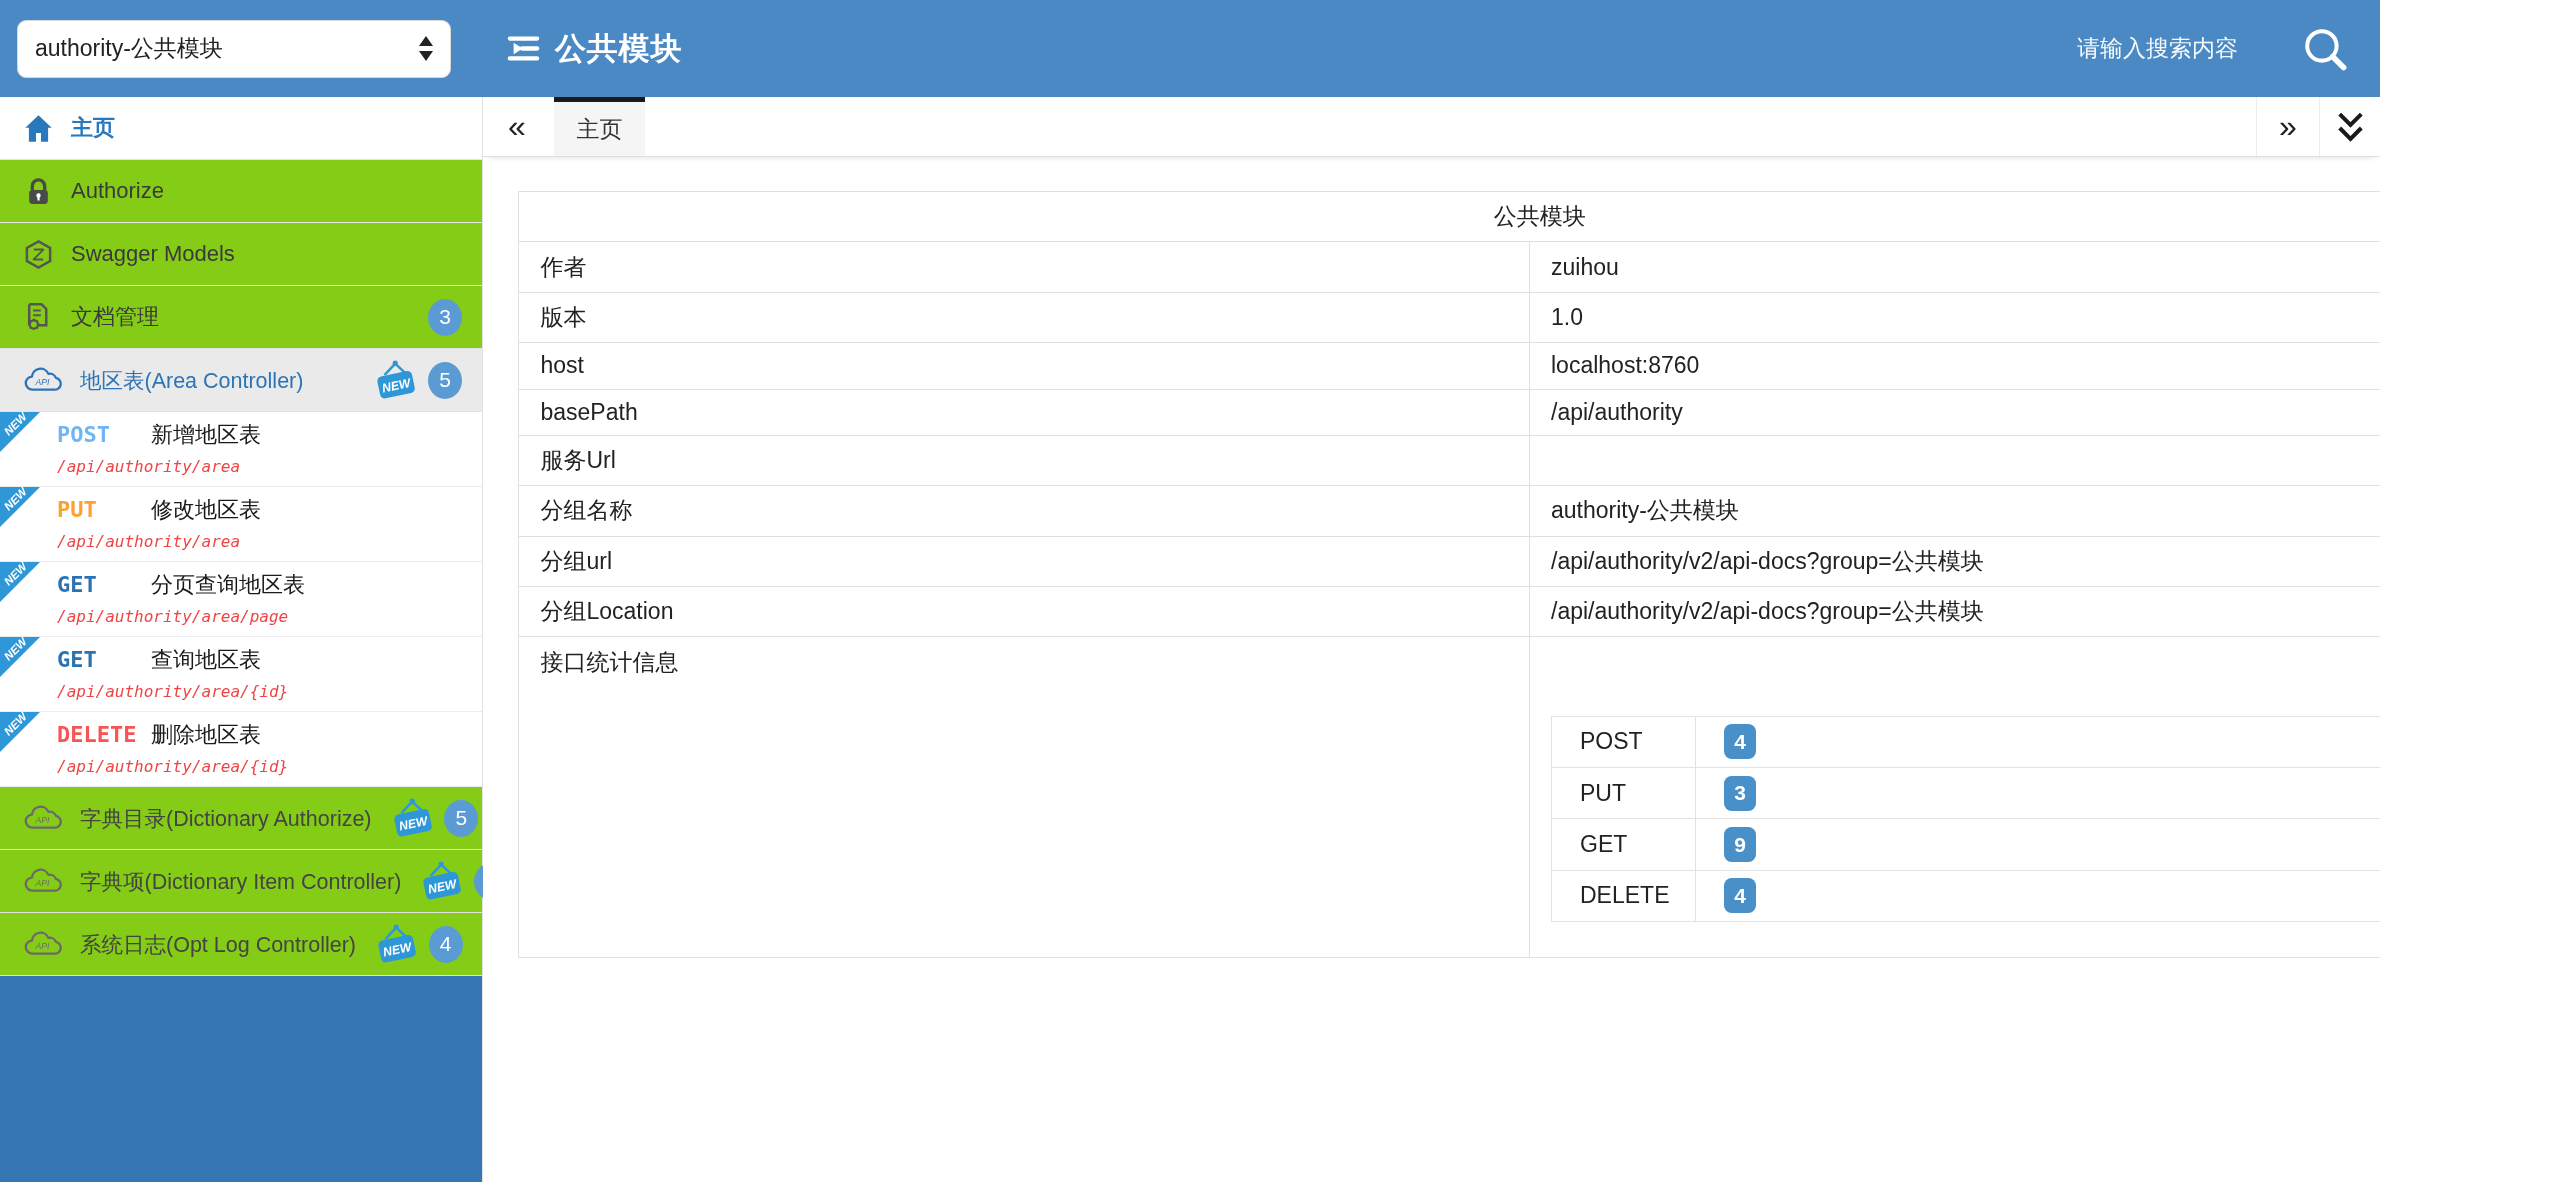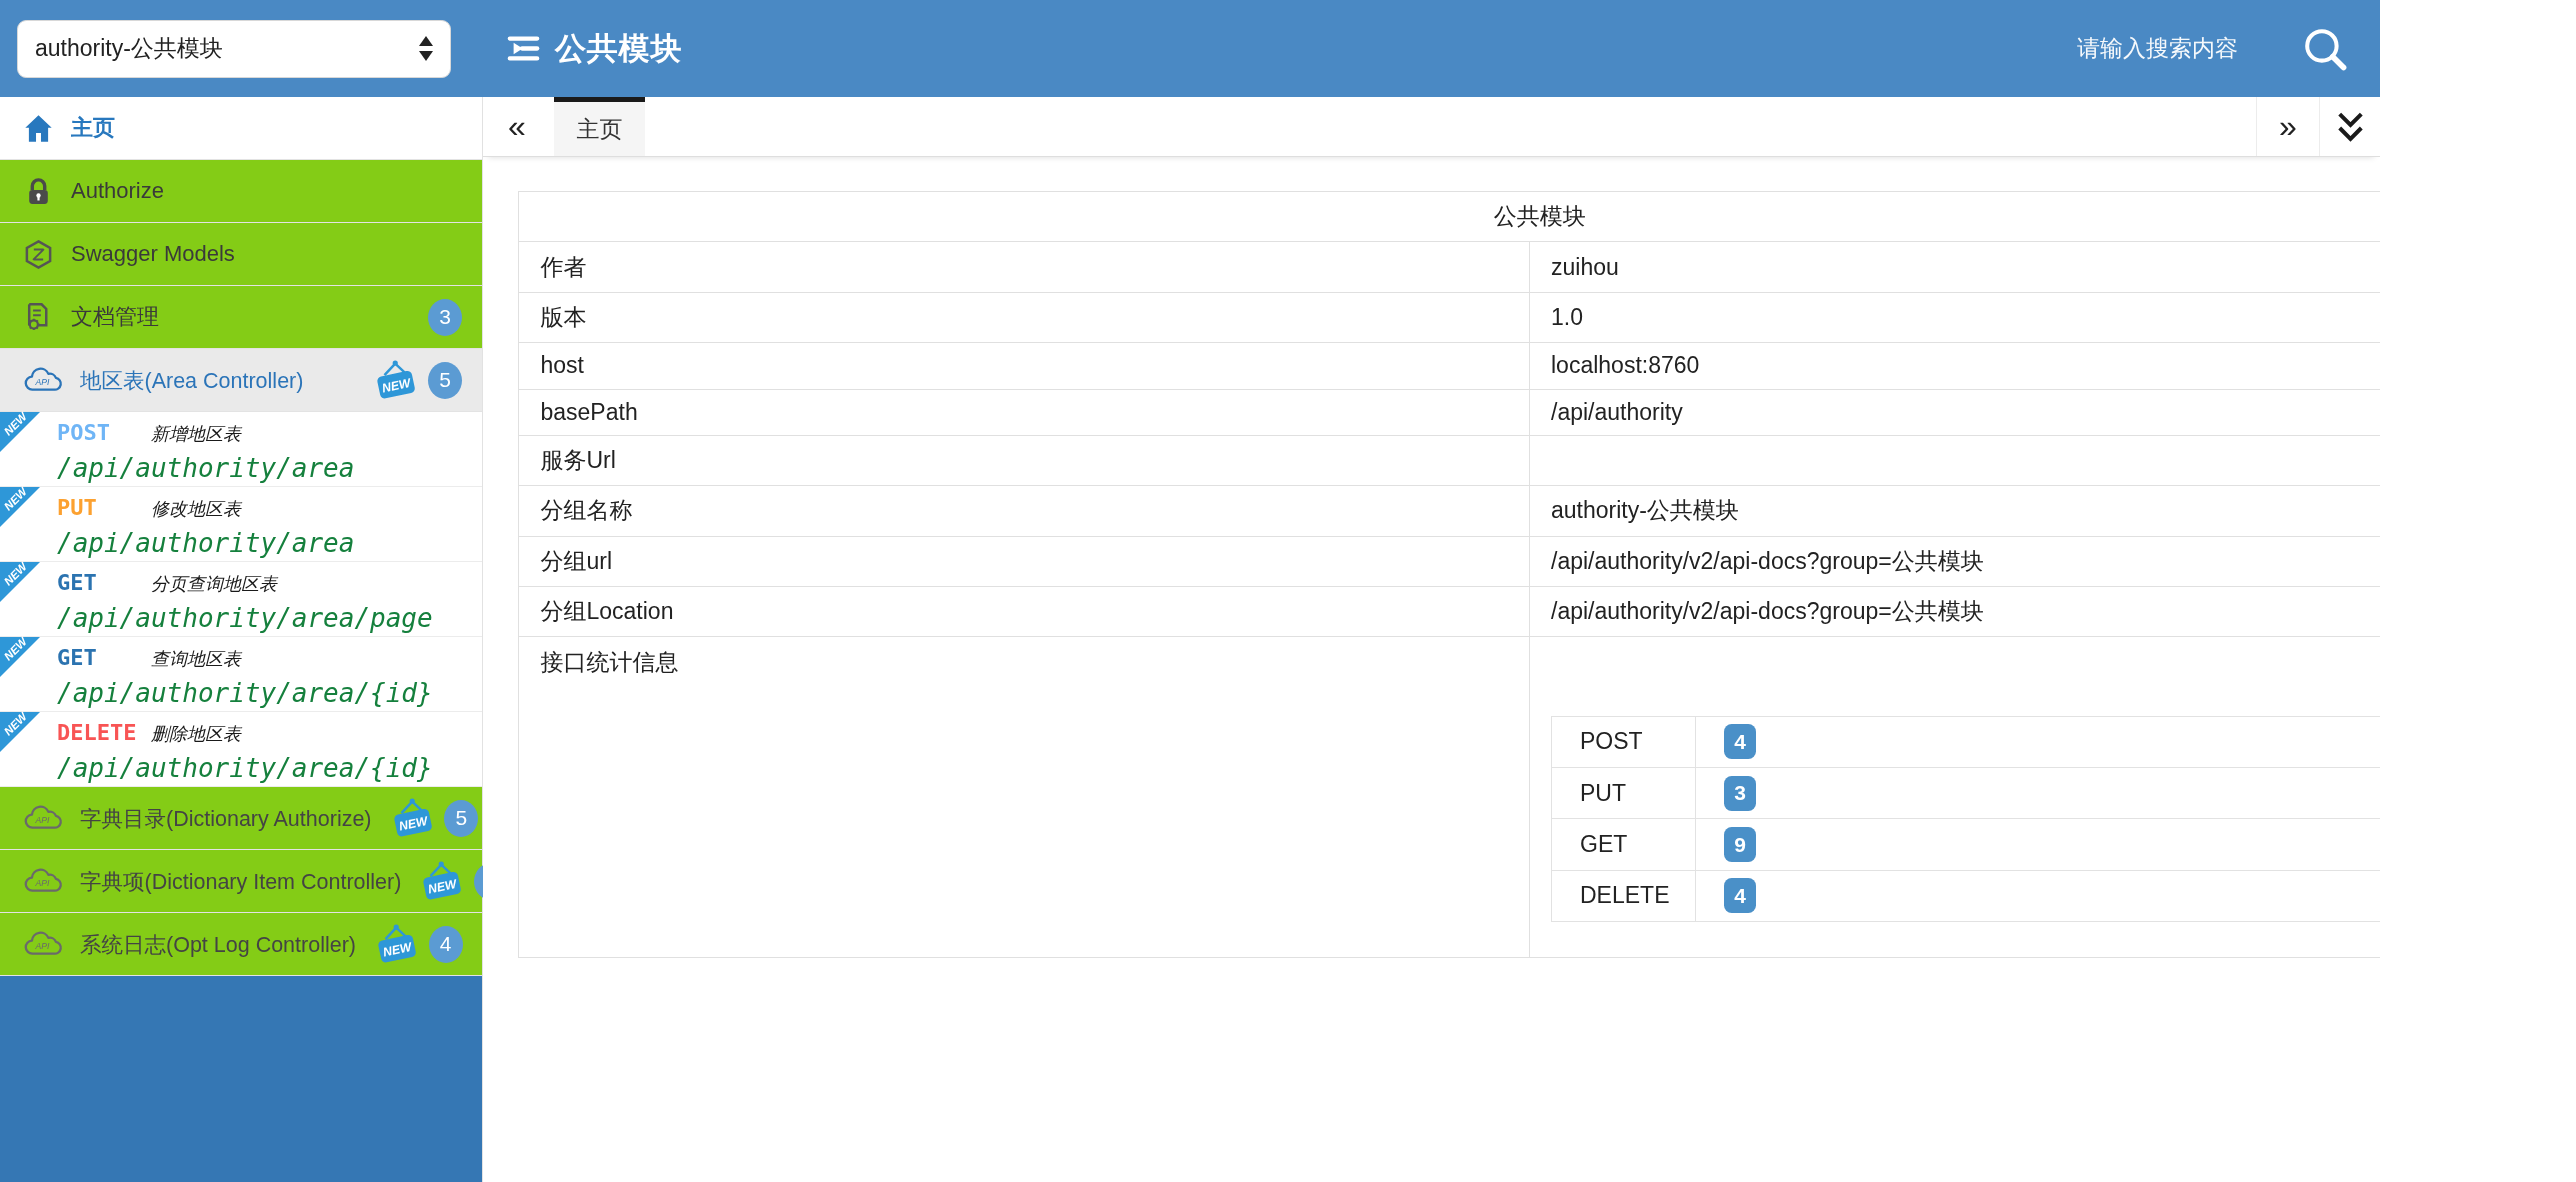--- a/index.html
+++ b/index.html
@@ -47,23 +47,23 @@
     padding:7.7px 7.7px 6.1px 57px; cursor:pointer; background:#fff; }
   .ribbon { position:absolute; left:0; top:0; width:0; height:0;
     border-top:40px solid #2E97D8; border-right:40px solid transparent; }
   .ribbon-text { position:absolute; left:1.5px; top:6.1px; transform:rotate(-45deg);
     color:#fff; font-size:11.5px; font-weight:bold; font-style:italic; }
   .ep-line1 { display:flex; align-items:baseline; }
   .ep-method { font-family:"DejaVu Sans Mono","Liberation Mono",monospace;
     font-weight:bold; font-size:22px; width:94px; flex-shrink:0; }
   .m-post { color:#6FB5F6; } .m-put { color:#FCA130; }
   .m-get  { color:#2B73B0; } .m-delete { color:#F85454; }
-  .ep-name { font-size:18px; color:#1a1a1a;font-style:italic; }
+  .ep-name { font-size:22px; color:#1a1a1a; }
   .ep-path { font-family:"DejaVu Sans Mono","Liberation Mono",monospace;
-    font-style:italic; font-size:26px; color:#15803d; margin-top:7.7px; }
+    font-style:italic; font-size:16px; color:#ef4444; margin-top:7.7px; }
   .side-filler { flex:1; background:#3577B4; }
 
   
   .main { flex:1; display:flex; flex-direction:column; background:#fff; min-width:0; }
   .tabbar { height:60px; display:flex; align-items:stretch; background:#fff;
     border-bottom:1.5px solid #DEDEDE; box-shadow:0 4.6px 6.1px -4.6px rgba(0,0,0,.15);
     flex-shrink:0; }
   .tab-scroll { width:68px; display:flex; align-items:center; justify-content:center;
     font-size:32px; color:#222; cursor:pointer; }
   .tab { width:91px; margin-left:3.1px; background:#F5F5F5; border-top:5.4px solid #1A1A1A;

